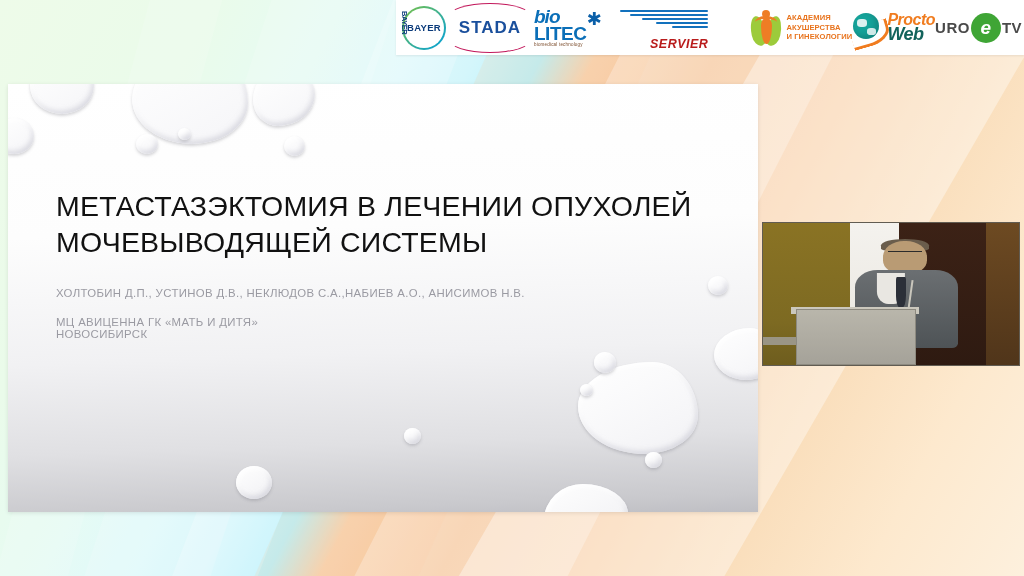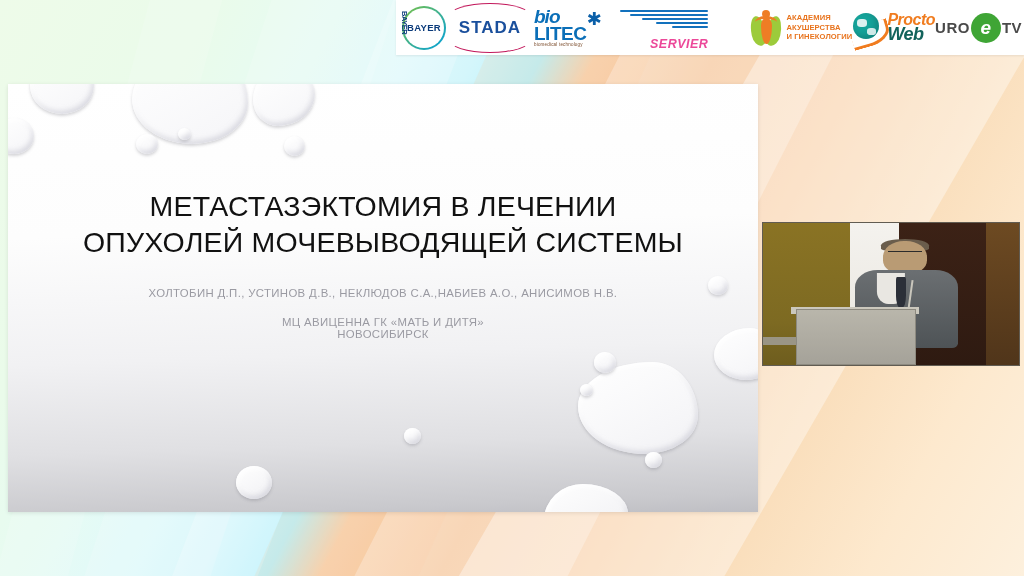--- a/index.html
+++ b/index.html
@@ -70,21 +70,21 @@
   .bl2{font-size:19px;font-weight:bold;letter-spacing:-.5px;}
   .bl3{font-size:4.5px;color:#7b4b2a;letter-spacing:.2px;}
 
   
   .servier{position:relative;width:122px;height:42px;}
   .srv-star{position:absolute;left:0;top:4px;width:16px;height:16px;color:#0a5fa8;
     font-size:18px;line-height:16px;text-align:center;}
   .srv-wing{position:absolute;right:0;top:3px;width:100px;height:22px;}
   .srv-wing i{position:absolute;right:0;display:block;height:2.4px;
     background:#1271bd;border-radius:1px;}
-  .srv-txt{position:absolute;right:0;bottom:-2px;color:#ec4899;
+  .srv-txt{position:absolute;right:0;bottom:-2px;color:#b91c1c;
     font-size:12.5px;font-weight:bold;font-style:italic;letter-spacing:.5px;}
 
   
   .academy{display:flex;align-items:center;gap:5px;padding-left:43px;}
   .ac-mark{position:relative;width:30px;height:40px;}
   .ac-leaf-l{position:absolute;left:0;top:8px;width:15px;height:30px;
     background:#9ccb3b;border-radius:50% 50% 50% 50%/60% 60% 40% 40%;
     transform:rotate(-12deg);}
   .ac-leaf-r{position:absolute;right:0;top:8px;width:15px;height:30px;
     background:#9ccb3b;border-radius:50%/60% 60% 40% 40%;transform:rotate(12deg);}
@@ -132,22 +132,22 @@
   }
   .drop{position:absolute;border-radius:50%;
     background:linear-gradient(150deg,rgba(255,255,255,.98),rgba(244,244,247,.9));
     box-shadow:0 2px 3px rgba(120,120,130,.30),
                inset 2px 3px 5px rgba(255,255,255,.95),
                inset -2px -3px 5px rgba(195,195,205,.55);}
   .drop.blob{border-radius:58% 42% 48% 52%/52% 56% 44% 48%;}
   .drop.blob2{border-radius:46% 54% 60% 40%/55% 45% 55% 45%;}
   .drop.blob3{border-radius:62% 38% 45% 55%/48% 58% 42% 52%;}
 
-  #slide-text{position:absolute;left:0;right:0;top:104px;text-align:center;
-              padding:0 60px;box-sizing:border-box;}
+  #slide-text{position:absolute;left:0;right:0;top:104px;
+              padding:0 48px;box-sizing:border-box;}
   #slide-title{font-size:28.5px;color:#111;line-height:1.28;letter-spacing:.2px;}
   .meta{color:#9a9aa2;letter-spacing:.35px;}
   #authors{font-size:11.4px;margin-top:26px;}
   #org{font-size:11.4px;margin-top:17px;}
   #city{font-size:11.4px;}
 
   
   #video-frame{position:absolute;left:762px;top:222px;width:258px;height:144px;
     background:#3a3a32;border:1.5px solid rgba(130,120,110,.55);
     box-sizing:border-box;overflow:hidden;}

